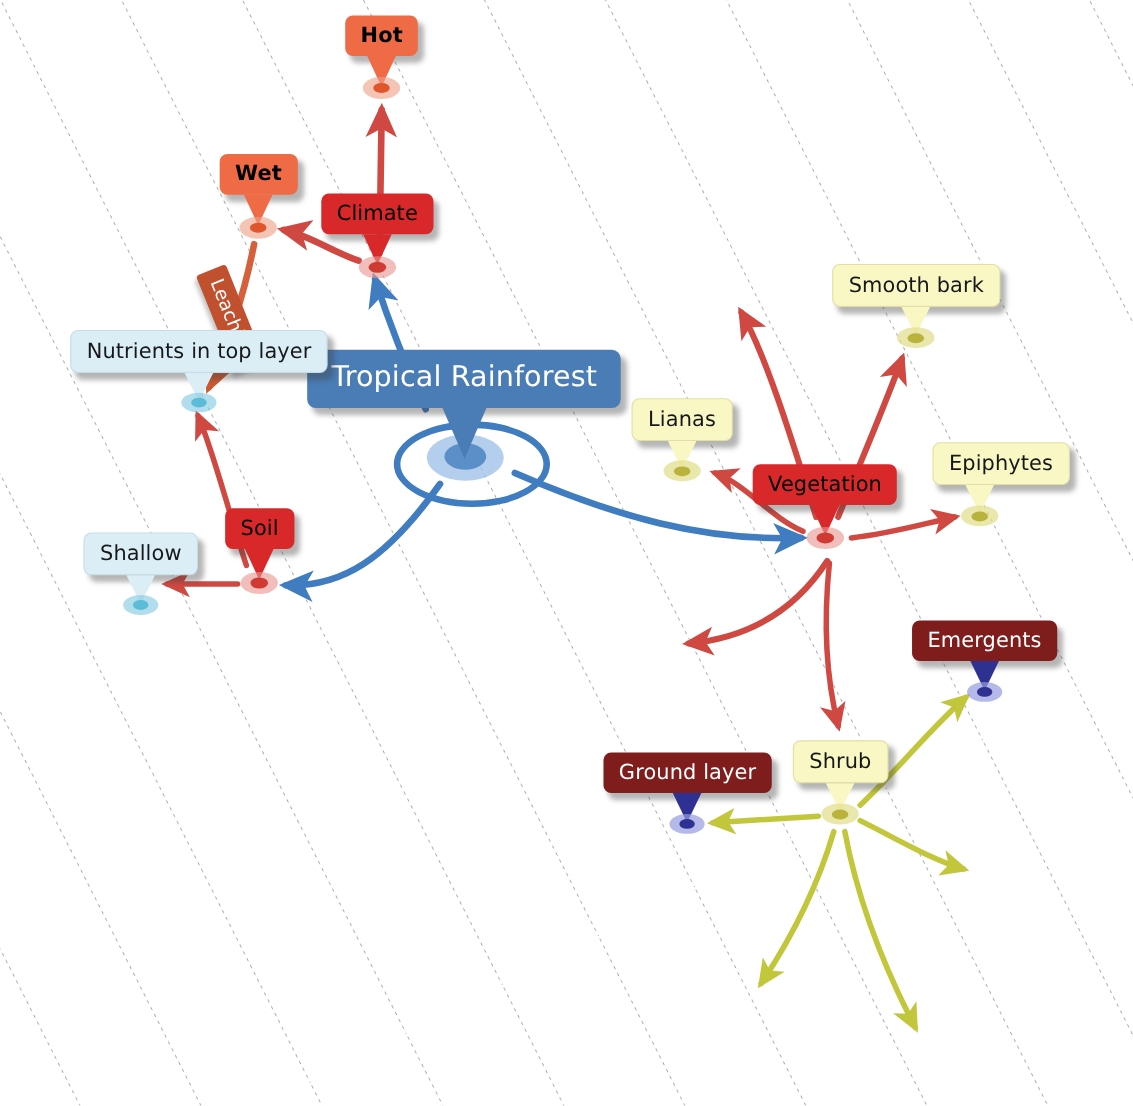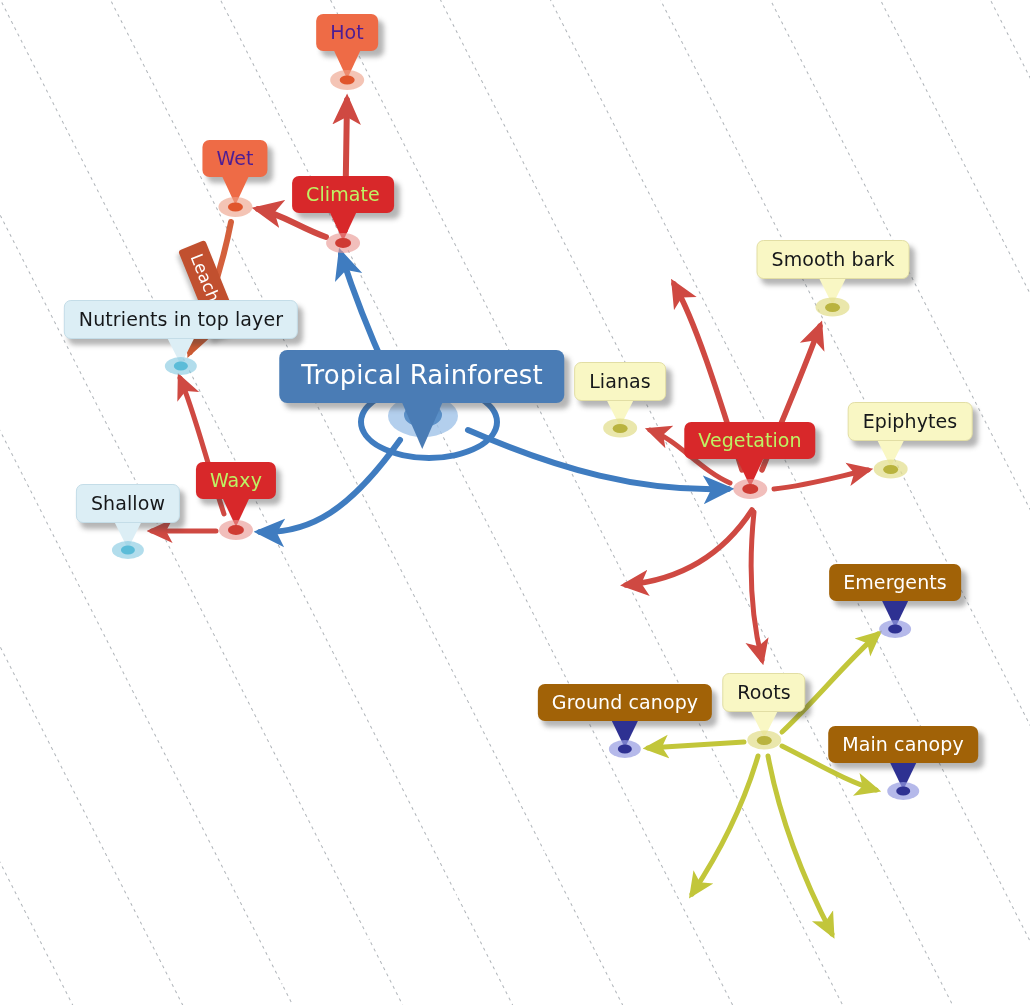--- a/index.html
+++ b/index.html
@@ -60,27 +60,27 @@
   .node .dot i{
     position:absolute;left:50%;top:50%;
     transform:translate(-50%,-50%);
     border-radius:50%;
     display:block;
   }
 
   
   .t-blue   .bubble{background:#4a7cb5;color:#ffffff;}
   .t-blue   .tail{border-top:30px solid #4a7cb5;}
-  .t-red    .bubble{background:#d8282a;color:#bef264;text-align:right;}
+  .t-red    .bubble{background:#d8282a;color:#000000;text-align:right;}
   .t-red    .tail{border-top:28px solid #d8282a;}
-  .t-orange .bubble{background:#ee6b46;color:#4c1d95;}
+  .t-orange .bubble{background:#ee6b46;color:#000000;font-weight:bold;}
   .t-orange .tail{border-top:28px solid #ee6b46;}
   .t-yellow .bubble{background:#f9f7c4;color:#16181a;border:1px solid #e2dea4;}
   .t-yellow .tail{border-top:26px solid #f9f7c4;}
-  .t-navy   .bubble{background:#a16207;color:#ffffff;text-align:center;}
+  .t-navy   .bubble{background:#7f1d1d;color:#ffffff;text-align:center;}
   .t-navy   .tail{border-top:27px solid #2e3192;}
   .t-ice    .bubble{background:#dceef5;color:#16181a;border:1px solid #c4dde8;}
   .t-ice    .tail{border-top:26px solid #dceef5;}
   .d-red   {width:34px;height:20px;background:rgba(232,150,145,.62);}
   .d-red   i{width:16px;height:10px;background:#cf3b33;}
   .d-orange{width:34px;height:20px;background:rgba(238,160,135,.62);}
   .d-orange i{width:15px;height:9px;background:#e0552c;}
   .d-yellow{width:34px;height:19px;background:rgba(226,222,140,.72);}
   .d-yellow i{width:15px;height:9px;background:#b9b33e;}
   .d-navy  {width:32px;height:18px;background:rgba(150,155,225,.70);}
@@ -205,21 +205,21 @@
       <path d="M744,742 C708,744 676,746 648,748" stroke="#c2c63a" stroke-width="5" marker-end="url(#ar-olive)"></path>
     </g>
   </svg>
 
   <div id="edge-label-leaching">Leaching</div>
 
   <div id="root-ring"></div>
   <div id="root-halo"></div>
   <div id="root-halo2"></div>
 
-  <div class="node t-blue" id="node-root" style="left:422px;top:318px;margin-top:32px;">
+  <div class="node t-blue" id="node-root" style="left:422px;top:318px;">
     <div class="bubble">Tropical Rainforest</div>
     <div class="tail"></div>
   </div>
 
   <div class="node t-red" style="left:343px;top:176px;">
     <div class="bubble">Climate</div>
     <div class="tail"></div>
     <div class="dot d-red" style="top:67px;">
         <i></i>
       </div>
@@ -235,21 +235,21 @@
 
   <div class="node t-orange" style="left:235px;top:140px;">
     <div class="bubble">Wet</div>
     <div class="tail"></div>
     <div class="dot d-orange" style="top:67px;">
         <i></i>
       </div>
   </div>
 
   <div class="node t-red" style="left:236px;top:462px;">
-    <div class="bubble">Waxy</div>
+    <div class="bubble">Soil</div>
     <div class="tail"></div>
     <div class="dot d-red" style="top:68px;">
         <i></i>
       </div>
   </div>
 
   <div class="node t-ice" style="left:166px;top:300px;margin-left:15px;">
     <div class="bubble">Nutrients in top layer</div>
     <div class="tail"></div>
     <div class="dot d-ice" style="top:66px;">
@@ -293,46 +293,39 @@
   <div class="node t-yellow" style="left:891px;top:402px;padding-left:38px;">
     <div class="bubble">Epiphytes</div>
     <div class="tail"></div>
     <div class="dot d-yellow" style="top:67px;">
         <i></i>
       </div>
   </div>
 
 
   <div class="node t-yellow" style="left:764px;top:673px;">
-    <div class="bubble">Roots</div>
+    <div class="bubble">Shrub</div>
     <div class="tail"></div>
     <div class="dot d-yellow" style="top:67px;">
         <i></i>
       </div>
   </div>
 
   <div class="node t-navy" style="left:895px;top:564px;">
     <div class="bubble">Emergents</div>
     <div class="tail"></div>
     <div class="dot d-navy" style="top:65px;">
         <i></i>
       </div>
   </div>
 
-  <div class="node t-navy" style="left:903px;top:726px;">
-    <div class="bubble">Main canopy</div>
+
+
+
+  <div class="node t-navy" style="left:625px;top:684px;">
+    <div class="bubble">Ground layer</div>
     <div class="tail"></div>
     <div class="dot d-navy" style="top:65px;">
         <i></i>
       </div>
   </div>
 
-
-
-  <div class="node t-navy" style="left:625px;top:684px;">
-    <div class="bubble">Ground canopy</div>
-    <div class="tail"></div>
-    <div class="dot d-navy" style="top:65px;">
-        <i></i>
-      </div>
-  </div>
-
 </div>
 
 </body></html>

